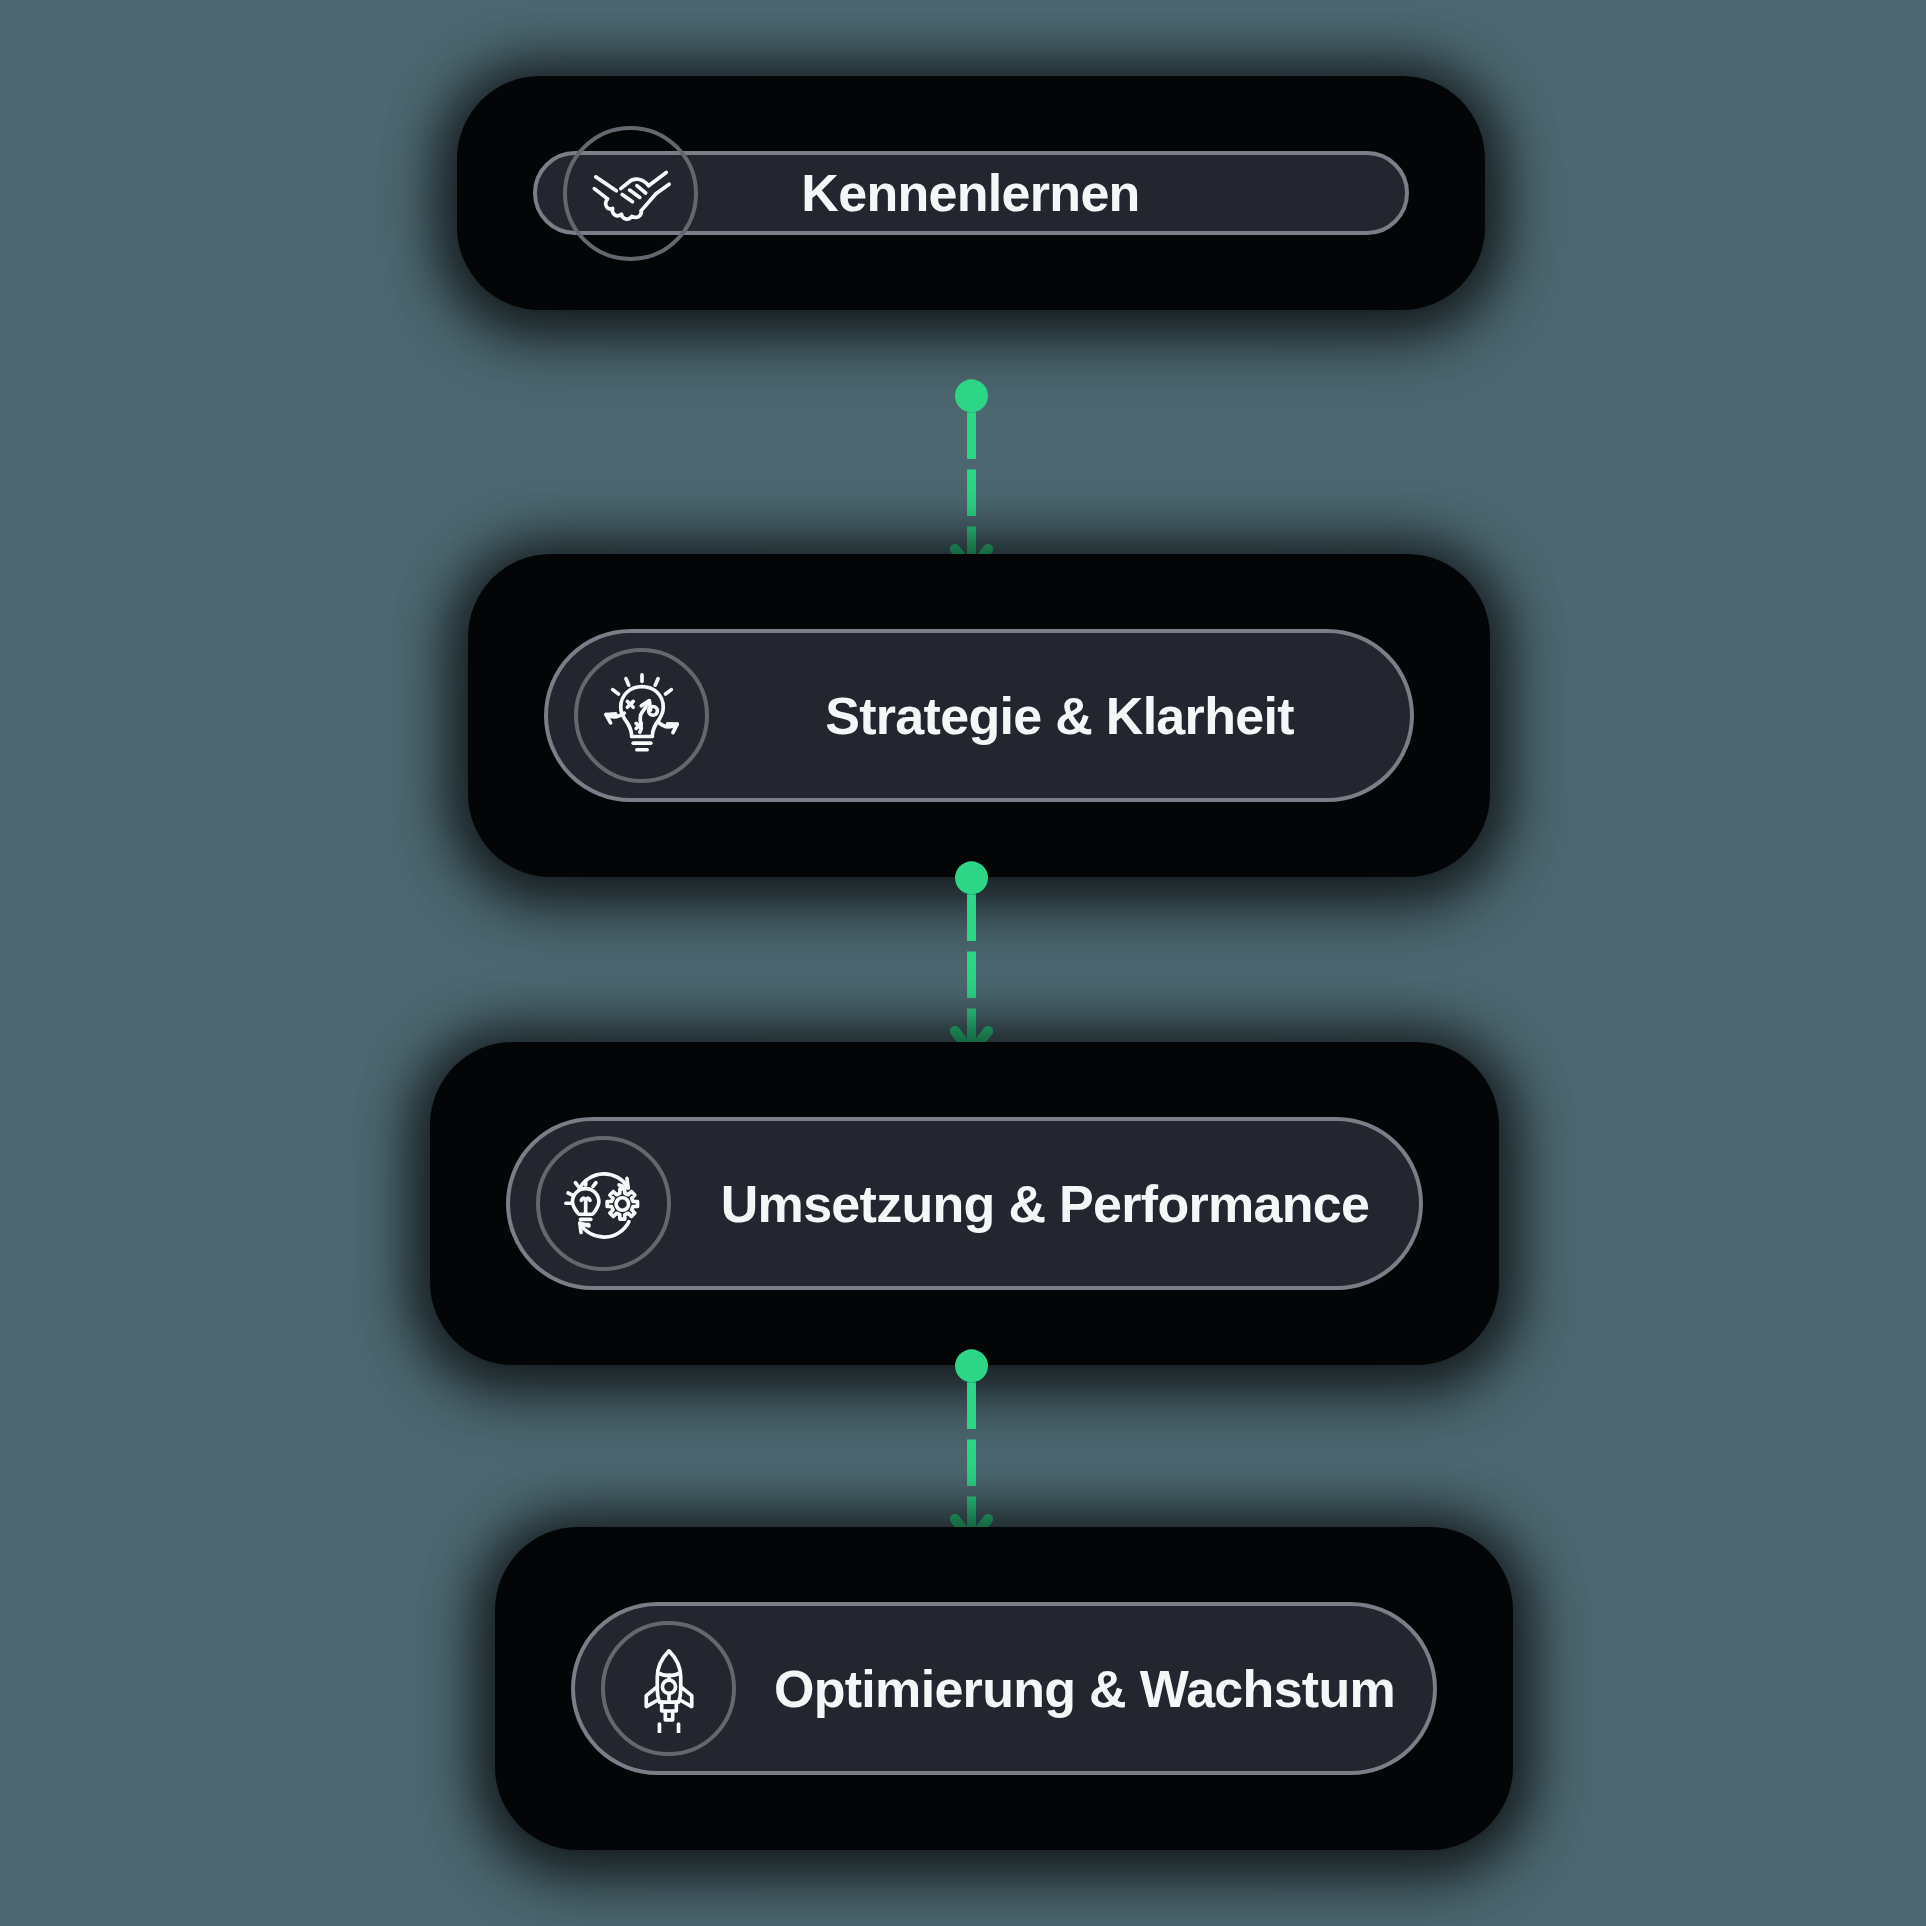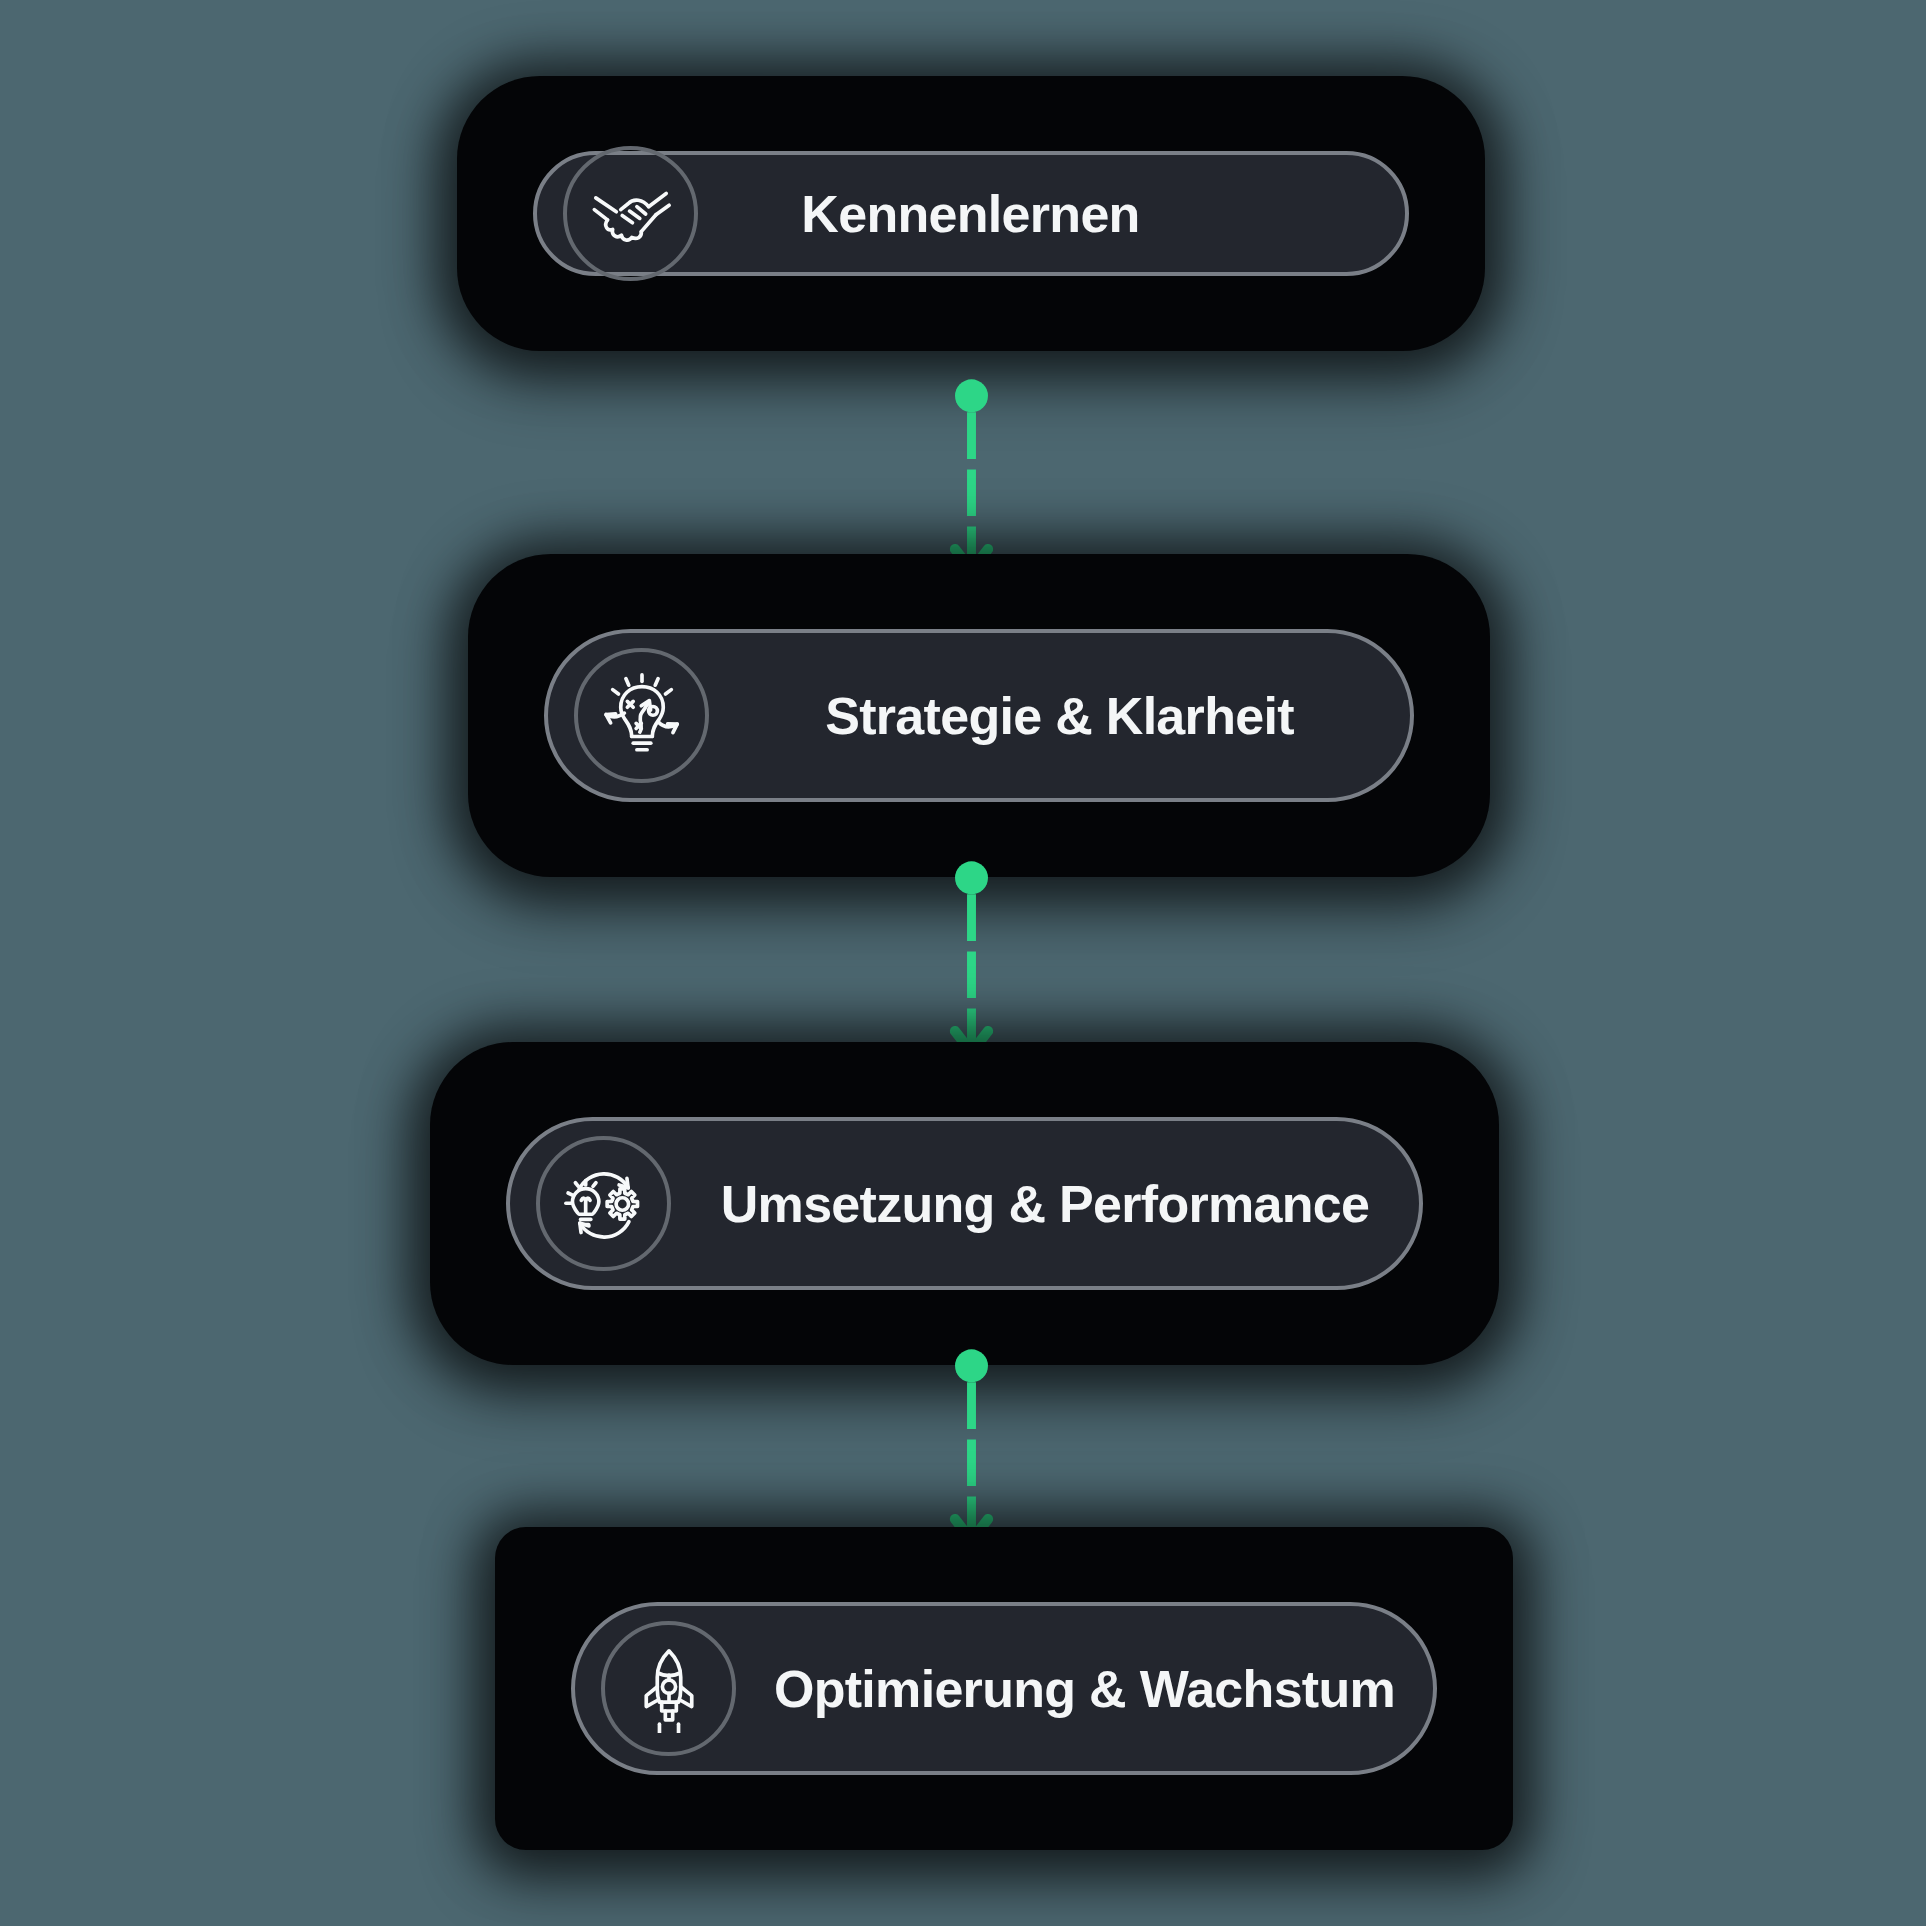--- a/index.html
+++ b/index.html
@@ -15,24 +15,24 @@
     overflow: hidden;
   }
 
   
   .card {
     position: absolute;
     background: var(--card-bg, #040507);
     border-radius: 83px;
     box-shadow: 0 0 48px 19px rgba(0,0,0,0.50), 0 18px 62px 13.8px rgba(0,0,0,0.45);
   }
-  .card-1 { left:  457px; top:  76px; width: 1028px; height: 275px; }
+  .card-1 { left:  457px; top:  76px; width: 1028px; height: 234px; }
   .card-2 { left:  468px; top:  554px; width: 1022px; height: 323px; }
   .card-3 { left:  430px; top: 1042px; width: 1069px; height: 323px; }
-  .card-4 { left:  495px; top: 1527px; width: 1018px; height: 323px; border-radius: 31px; }
+  .card-4 { left:  495px; top: 1527px; width: 1018px; height: 323px; }
 
   .pill {
     position: absolute;
     left: 76px; right: 76px; top: 75px; bottom: 75px;
     background: var(--pill-bg, #23262E);
     border: 4.1px solid var(--pill-border, #7A7F87);
     border-radius: 89px;
     box-sizing: border-box;
     display: flex;
     align-items: center;

